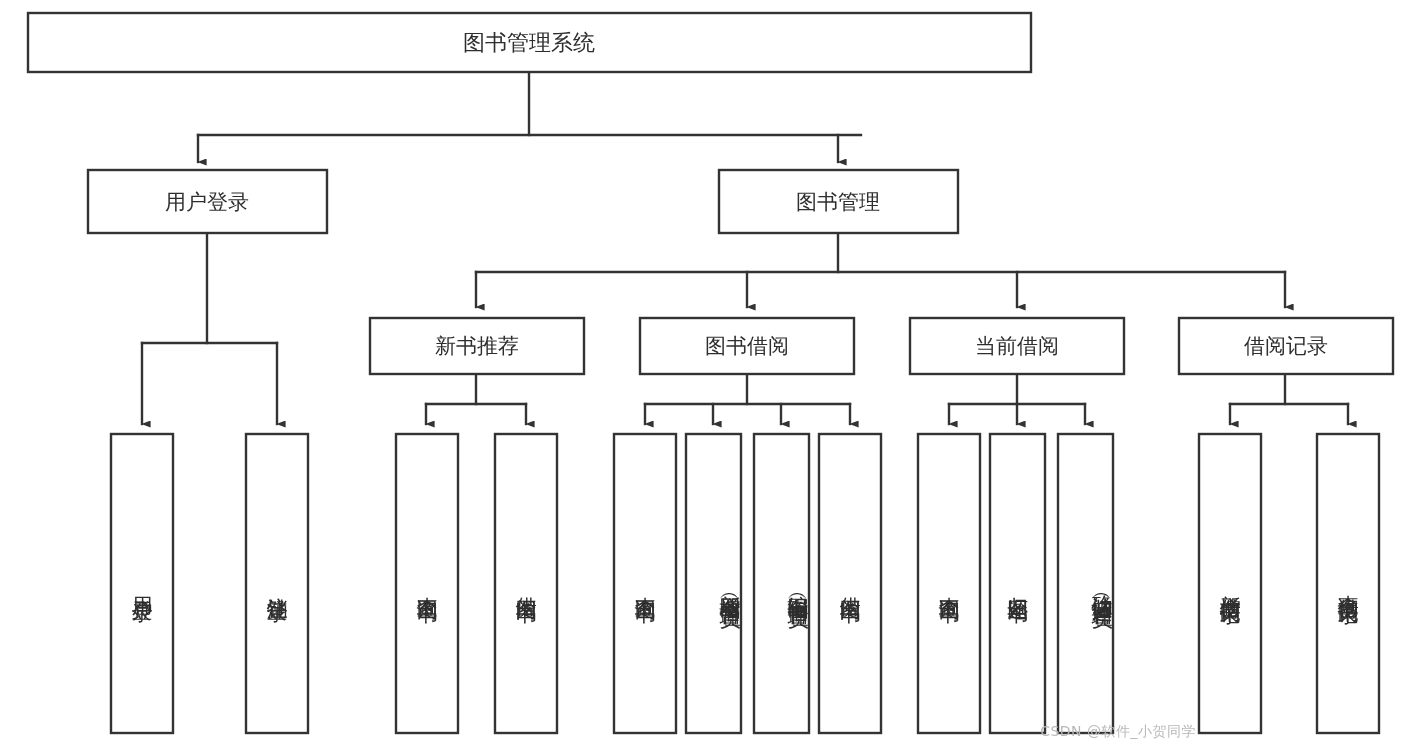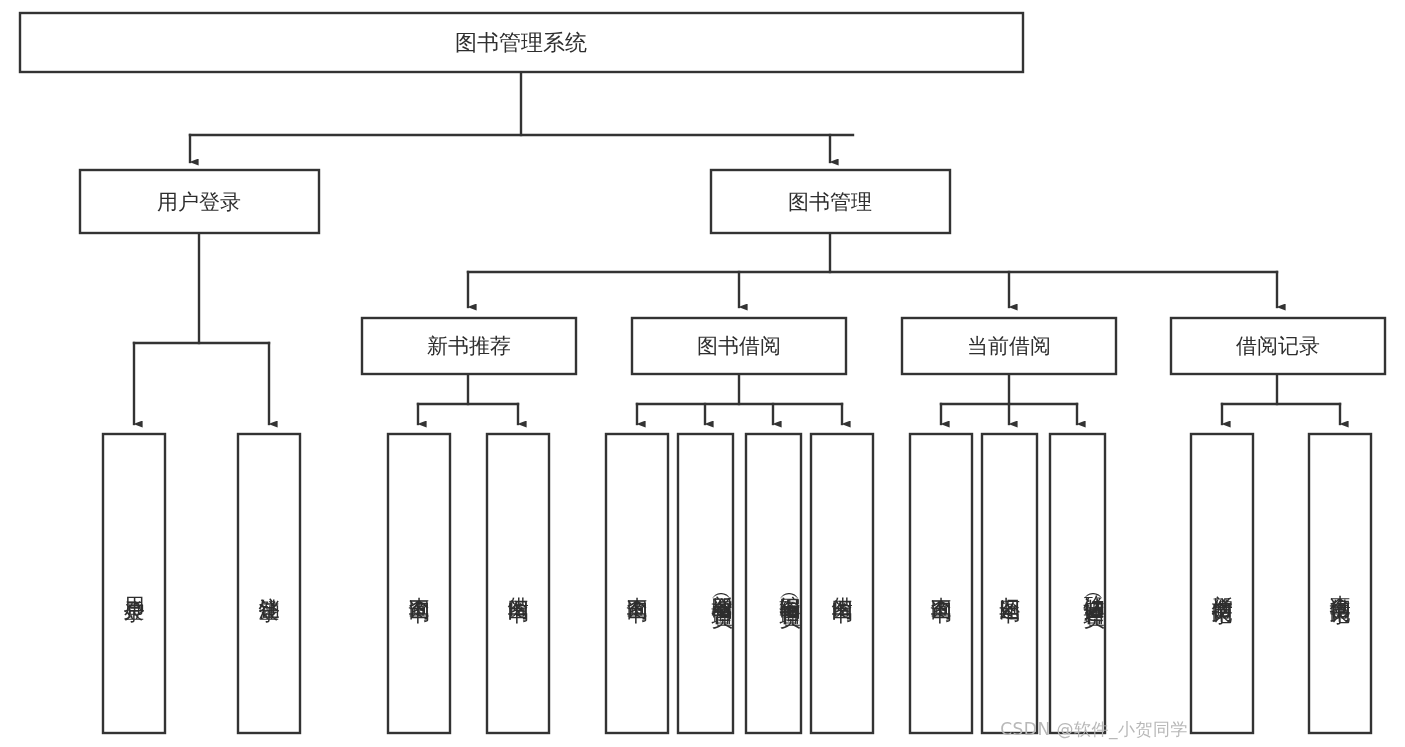--- a/index.html
+++ b/index.html
@@ -13,20 +13,21 @@
     height: 747px;
     font-family: "DejaVu Sans", "Liberation Sans", sans-serif;
     overflow: hidden;
     position: relative;
   }
   #diagram-root {
     position: relative;
     width: 1196px;
     height: 747px;
     background: #ffffff;
+    margin-left: 8px;
   }
   svg#tree-svg {
     position: absolute;
     left: 0;
     top: 0;
     width: 1405px;
     height: 747px;
     display: block;
   }
   .node-box {
@@ -73,21 +74,21 @@
     display: flex;
     align-items: center;
     justify-content: center;
     pointer-events: none;
   }
   .watermark {
     position: absolute;
     right: 8px;
     bottom: 6px;
     font-family: "DejaVu Sans", "Liberation Sans", sans-serif;
-    font-size: 17px;
+    font-size: 14px;
     color: #b8b8b8;
     letter-spacing: 0.5px;
     white-space: nowrap;
   }
 </style>
 </head>
 <body>
 
 <div id="diagram-root">
 

